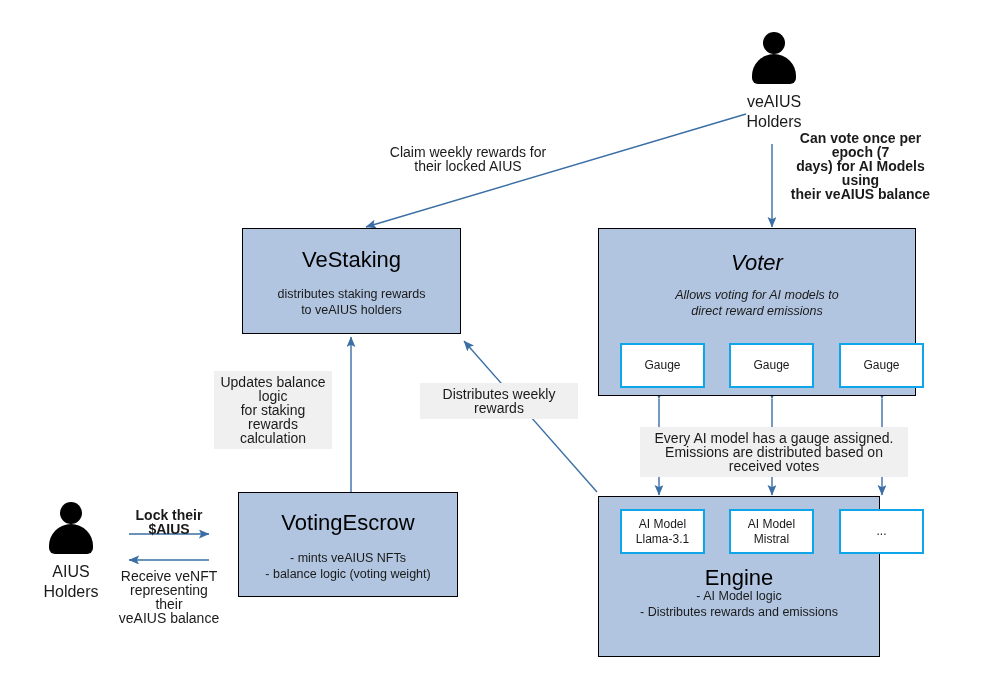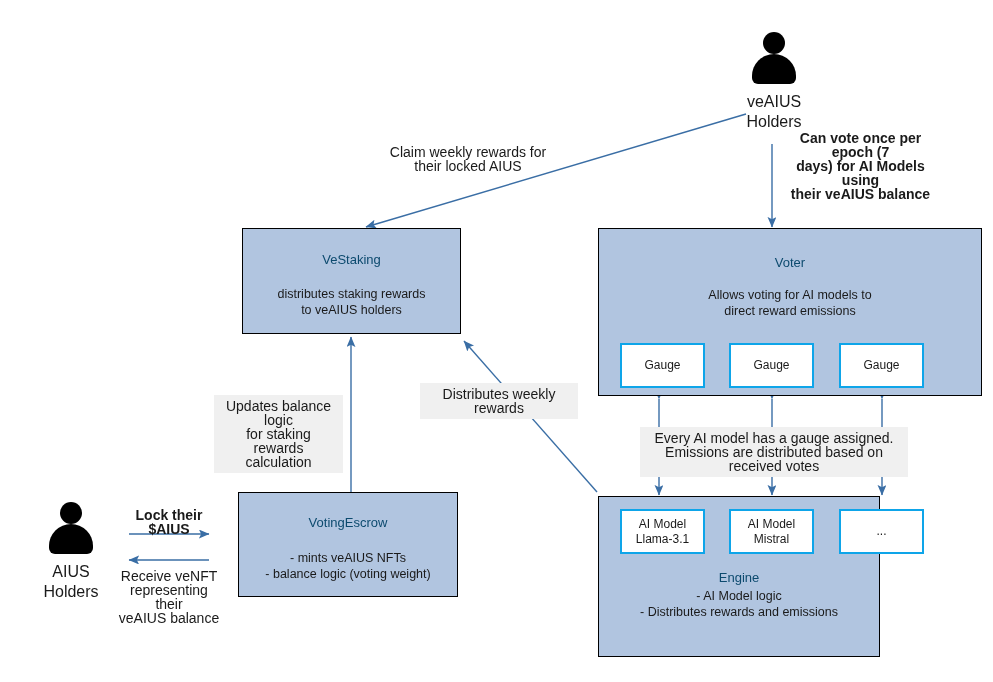--- a/index.html
+++ b/index.html
@@ -22,23 +22,23 @@
     pointer-events: none;
   }
 
   .box {
     position: absolute;
     background: #b1c5e0;
     border: 1px solid #000000;
     text-align: center;
   }
   .box .title {
-    font-size: 13px;
+    font-size: 22px;
     line-height: 20px;
-    color: #0c4a6e;
+    color: #000000;
   }
   .box .desc {
     font-size: 12.5px;
     line-height: 16px;
     color: #1a1a1a;
   }
 
   .innerbox {
     position: absolute;
     background: #ffffff;
@@ -133,21 +133,21 @@
     <div class="name">AIUS
 Holders</div>
   </div>
 
   <div class="box" style="left:242px; top:228px; width:219px; height:106px;">
     <div class="title" style="margin-top:21px;">VeStaking</div>
     <div class="desc" style="margin-top:16px; white-space:pre-line;">distributes staking rewards
 to veAIUS holders</div>
   </div>
 
-  <div class="box" style="left:598px; top:228px; width:384px; height:168px;">
+  <div class="box" style="left:598px; top:228px; width:318px; height:168px;font-style:italic;">
     <div class="title" style="margin-top:24px;">Voter</div>
     <div class="desc" style="margin-top:14px; white-space:pre-line;">Allows voting for AI models to
 direct reward emissions</div>
   </div>
   <div class="innerbox" style="left:620px; top:343px; width:85px; height:45px;">
     <span>Gauge</span>
   </div>
   <div class="innerbox" style="left:729px; top:343px; width:85px; height:45px;">
     <span>Gauge</span>
   </div>
@@ -178,21 +178,21 @@
     <span style="white-space:pre-line;">...</span>
   </div>
 
   <div class="edge-label" style="left:383px; top:145px; width:170px;">Claim weekly rewards for
 their locked AIUS</div>
 
   <div class="edge-label" style="left:783px; top:131px; width:155px;font-weight:bold;">Can vote once per epoch (7
 days)  for AI Models using
 their veAIUS balance</div>
 
-  <div class="edge-label shaded" style="left:214px; top:395px; width:129px;">Updates balance logic
+  <div class="edge-label shaded" style="left:214px; top:371px; width:118px;">Updates balance logic
 for staking rewards
 calculation</div>
 
   <div class="edge-label shaded" style="left:420px; top:383px; width:158px;">Distributes weekly rewards</div>
 
   <div class="edge-label shaded" style="left:640px; top:427px; width:268px;">Every AI model has a gauge assigned.
 Emissions are distributed based on received votes</div>
 
   <div class="edge-label" style="left:118px; top:508px; width:102px;font-weight:bold;">Lock their $AIUS</div>
 

